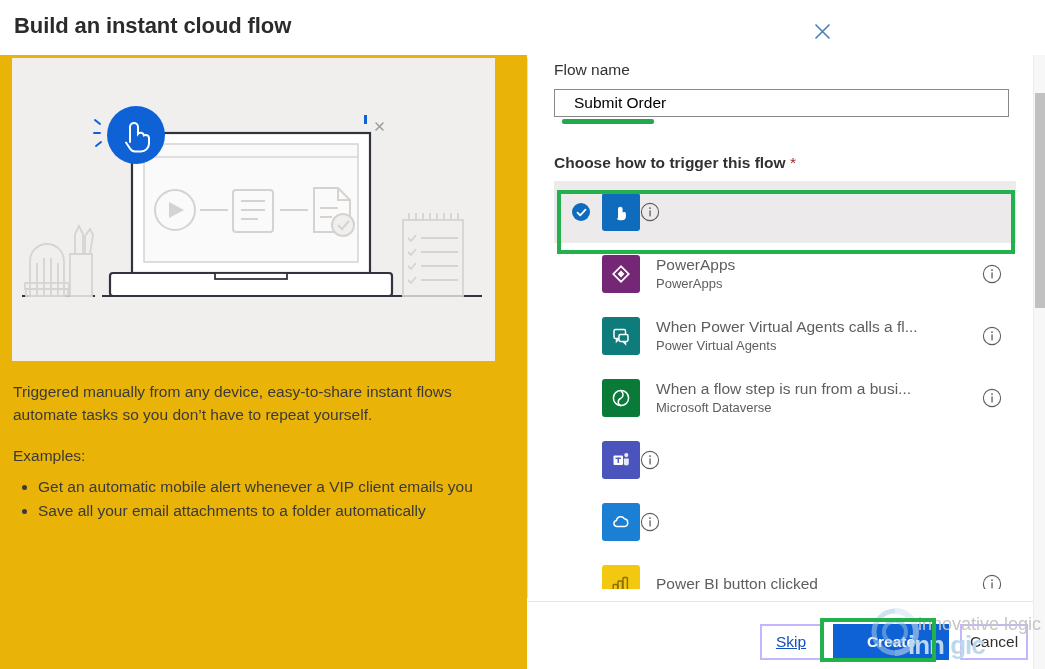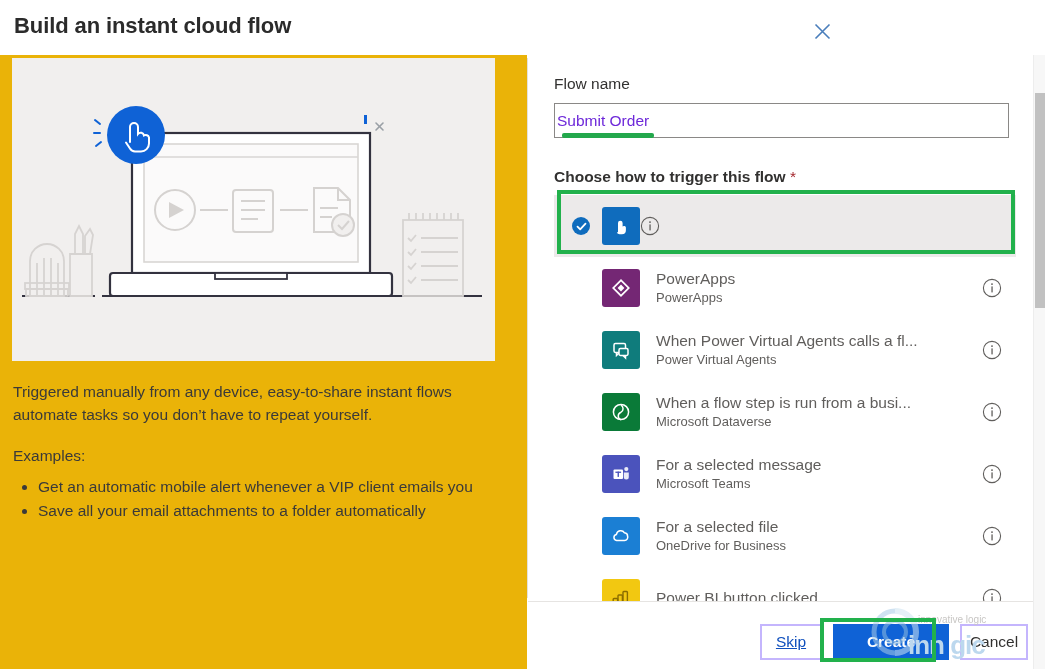--- a/index.html
+++ b/index.html
@@ -108,21 +108,21 @@
     top: 58px;
     width: 1px;
     height: 540px;
     background: #e3e1df;
   }
 
   
   .right-panel {
     position: absolute;
     left: 528px;
-    top: 58px;
+    top: 44px;
     width: 505px;
     height: 545px;
     overflow: hidden;
   }
   .field-label {
     position: absolute;
     left: 26px;
     top: 17px;
     font-size: 15.5px;
     font-weight: 400;
@@ -130,27 +130,27 @@
   }
   .flow-name-wrap {
     position: absolute;
     left: 26px;
     top: 45px;
     width: 455px;
     height: 34px;
   }
   .flow-name-input {
     width: 455px;
-    height: 35px;
+    height: 28px;
     border: 1px solid #8a8886;
     background: #ffffff;
     font-family: "Liberation Sans", sans-serif;
     font-size: 15.5px;
-    color: #6d28d9;
-    padding: 0 2px;
+    color: #000000;
+    padding: 0 19px;
     outline: none;
   }
   .green-underline {
     position: absolute;
     left: 8px;
     top: 30px;
     width: 92px;
     height: 5px;
     background: #23a84c;
     border-radius: 2px;
@@ -315,21 +315,21 @@
     top: 600px;
     width: 145px;
     height: 60px;
     pointer-events: none;
     z-index: 4;
   }
   .wm-text {
     position: absolute;
     left: 18px;
     top: 14px;
-    font-size: 10px;
+    font-size: 18px;
     color: #c8c6c4;
     white-space: nowrap;
   }
   .wm-text2 {
     position: absolute;
     left: 8px;
     top: 30px;
     font-size: 26px;
     font-weight: 700;
     color: #bcd8ee;
@@ -568,42 +568,34 @@
       <div class="trigger-row">
         <span class="app-icon" style="background:#4b53bc">
           <svg width="22" height="22" viewBox="0 0 22 22">
             <rect x="3.5" y="6.5" width="9.5" height="9.5" rx="1" fill="#ffffff"></rect>
             <rect x="5.4" y="8.6" width="5.7" height="1.3" fill="#4b53bc"></rect>
             <rect x="7.55" y="8.6" width="1.4" height="5.3" fill="#4b53bc"></rect>
             <circle cx="16.3" cy="6.1" r="2.1" fill="#ffffff" opacity="0.88"></circle>
             <path d="M13.8 9.4 L18.8 9.4 L18.8 14 a2.5 2.5 0 0 1 -5 0 z" fill="#ffffff" opacity="0.88"></path>
           </svg>
         </span>
-        <span class="trigger-text">
-          <span class="trigger-title">For a selected message</span>
-          <span class="trigger-sub" style="display:block">Microsoft Teams</span>
-        </span>
         <span class="info-icon">
           <svg width="20" height="20" viewBox="0 0 20 20">
               <circle cx="10" cy="10" r="8.6" fill="none" stroke="#605e5c" stroke-width="1.1"></circle>
               <circle cx="10" cy="6.1" r="0.95" fill="#605e5c"></circle>
               <rect x="9.4" y="8.4" width="1.3" height="6" fill="#605e5c"></rect>
             </svg>
         </span>
       </div>
 
       <div class="trigger-row">
         <span class="app-icon" style="background:#1b7fd4">
           <svg width="22" height="22" viewBox="0 0 22 22">
               <path d="M6.6 15.5 a3.1 3.1 0 0 1 -0.2 -6.1 a4.4 4.4 0 0 1 8.1 -1.6 a3.4 3.4 0 0 1 3.1 3.4 a3.3 3.3 0 0 1 -3 4.3 z" fill="none" stroke="#ffffff" stroke-width="1.5"></path>
             </svg>
-        </span>
-        <span class="trigger-text">
-          <span class="trigger-title">For a selected file</span>
-          <span class="trigger-sub" style="display:block">OneDrive for Business</span>
         </span>
         <span class="info-icon">
           <svg width="20" height="20" viewBox="0 0 20 20">
               <circle cx="10" cy="10" r="8.6" fill="none" stroke="#605e5c" stroke-width="1.1"></circle>
               <circle cx="10" cy="6.1" r="0.95" fill="#605e5c"></circle>
               <rect x="9.4" y="8.4" width="1.3" height="6" fill="#605e5c"></rect>
             </svg>
         </span>
       </div>
 

